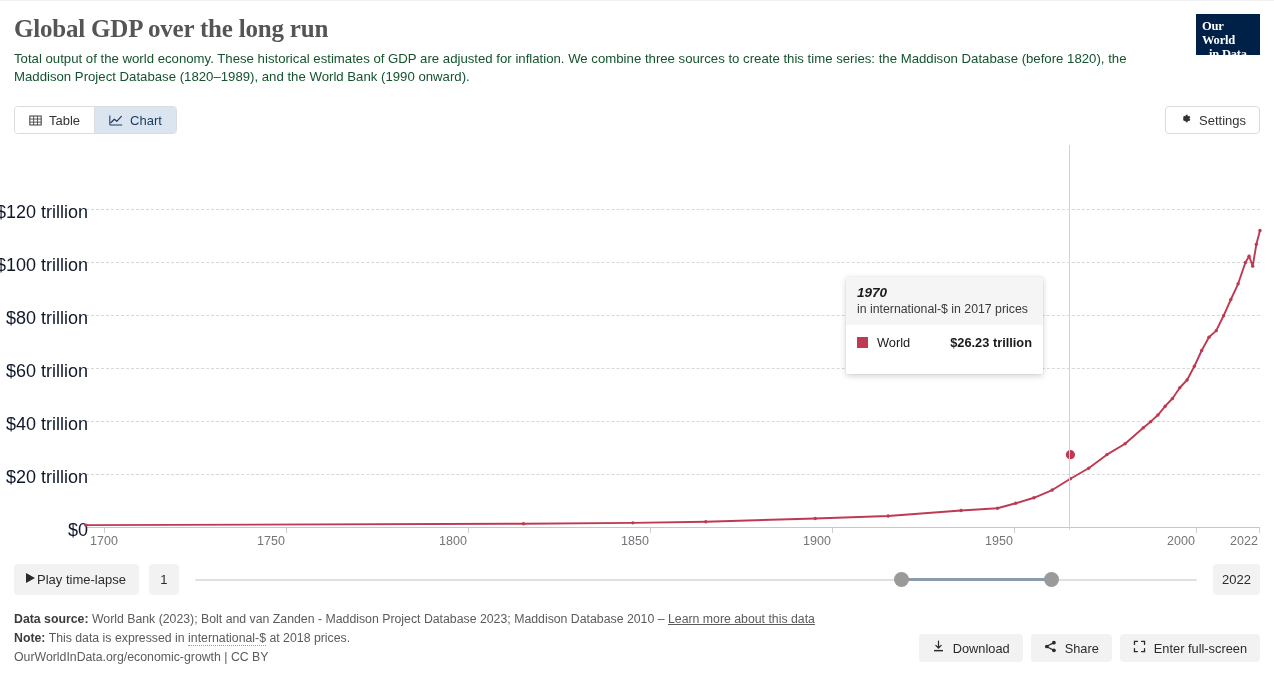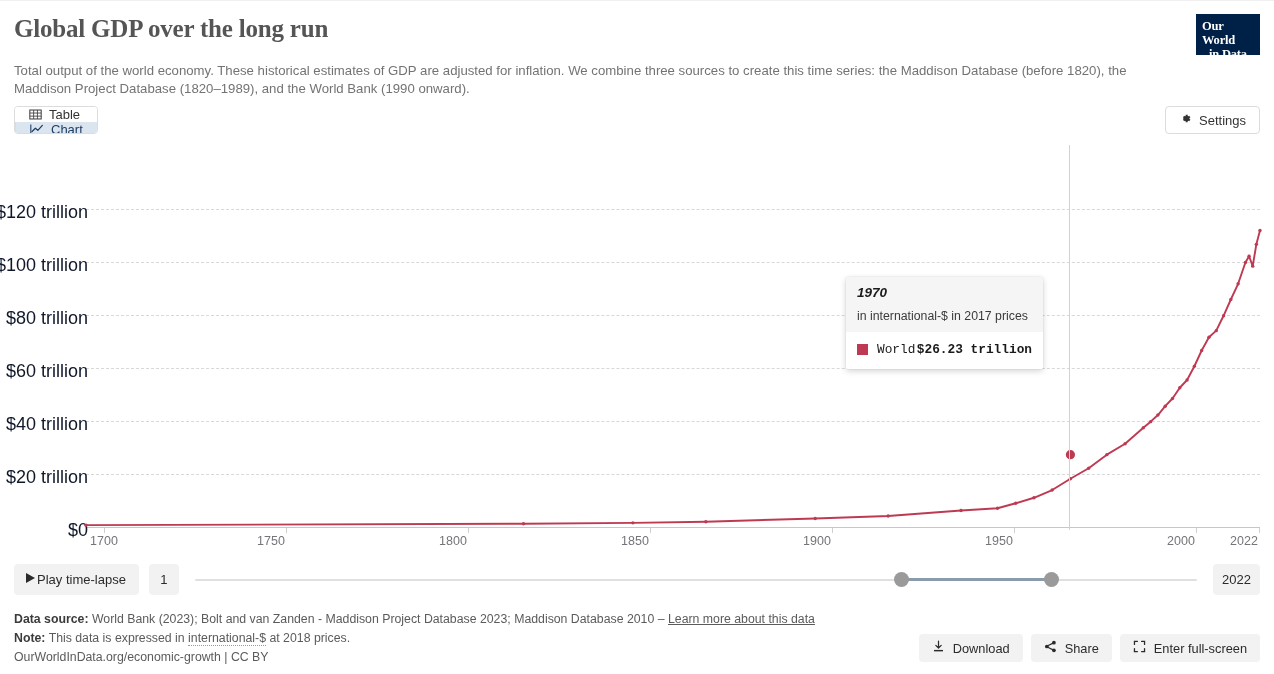--- a/index.html
+++ b/index.html
@@ -22,24 +22,24 @@
   .chart-title {
     font-family: "Liberation Serif", serif;
     font-size: 25px;
     font-weight: 700;
     line-height: 1.2;
     color: #555;
     letter-spacing: -0.2px;
     margin: 0;
   }
   .chart-subtitle {
-    margin-top: 18px;
+    margin-top: 6px;
     font-size: 13.2px;
     line-height: 17.5px;
-    color: #737373;
+    color: #14532d;
     max-width: 1155px;
     font-weight: 400;
   }
 
   .owid-logo {
     position: absolute;
     right: 14px; top: 14px;
     width: 64px; height: 41px;
     background: #002147;
     color: #fff;
@@ -58,21 +58,20 @@
     left: 14px; top: 106px;
     width: 1246px; height: 28px;
   }
   .tabs {
     display: inline-flex;
     border: 1px solid #dcdcdc;
     border-radius: 4px;
     overflow: hidden;
     height: 28px;
     background: #fff;
-    flex-direction: column;
   }
   .tab {
     display: flex; align-items: center; gap: 7px;
     padding: 0 14px;
     height: 26px;
     font-size: 13px;
     color: #333;
     background: #fff;
     cursor: pointer;
     border: none;
@@ -149,26 +148,25 @@
     border-radius: 2px;
     box-shadow: 0 2px 6px rgba(0,0,0,0.18), 0 0 1px rgba(0,0,0,0.25);
     font-size: 12.5px;
     overflow: hidden;
   }
   .tooltip-head {
     background: #f5f5f5;
     padding: 8px 11px 9px 11px;
   }
   .tt-year { font-weight: 700; font-size: 13.5px; color: #1a1a1a; font-style: italic; }
-  .tt-unit { margin-top: 9px; font-size: 12.3px; color: #3a3a3a; }
+  .tt-unit { margin-top: 2px; font-size: 12.3px; color: #3a3a3a; }
   .tooltip-body {
     display: flex; align-items: center;
-    padding: 10px 11px 12px 11px;
-    background: #fff;
-    font-family: Liberation Mono, monospace;
+    padding: 10px 11px 24px 11px;
+    background: #fff;
   }
   .tt-swatch { width: 11px; height: 11px; background: #be3a52; flex: 0 0 auto; }
   .tt-name { margin-left: 9px; color: #1a1a1a; font-size: 12.8px; }
   .tt-value { margin-left: auto; font-weight: 700; color: #1a1a1a; font-size: 12.8px; }
 
   
   .timeline {
     position: absolute;
     left: 14px; top: 564px;
     width: 1246px; height: 31px;

